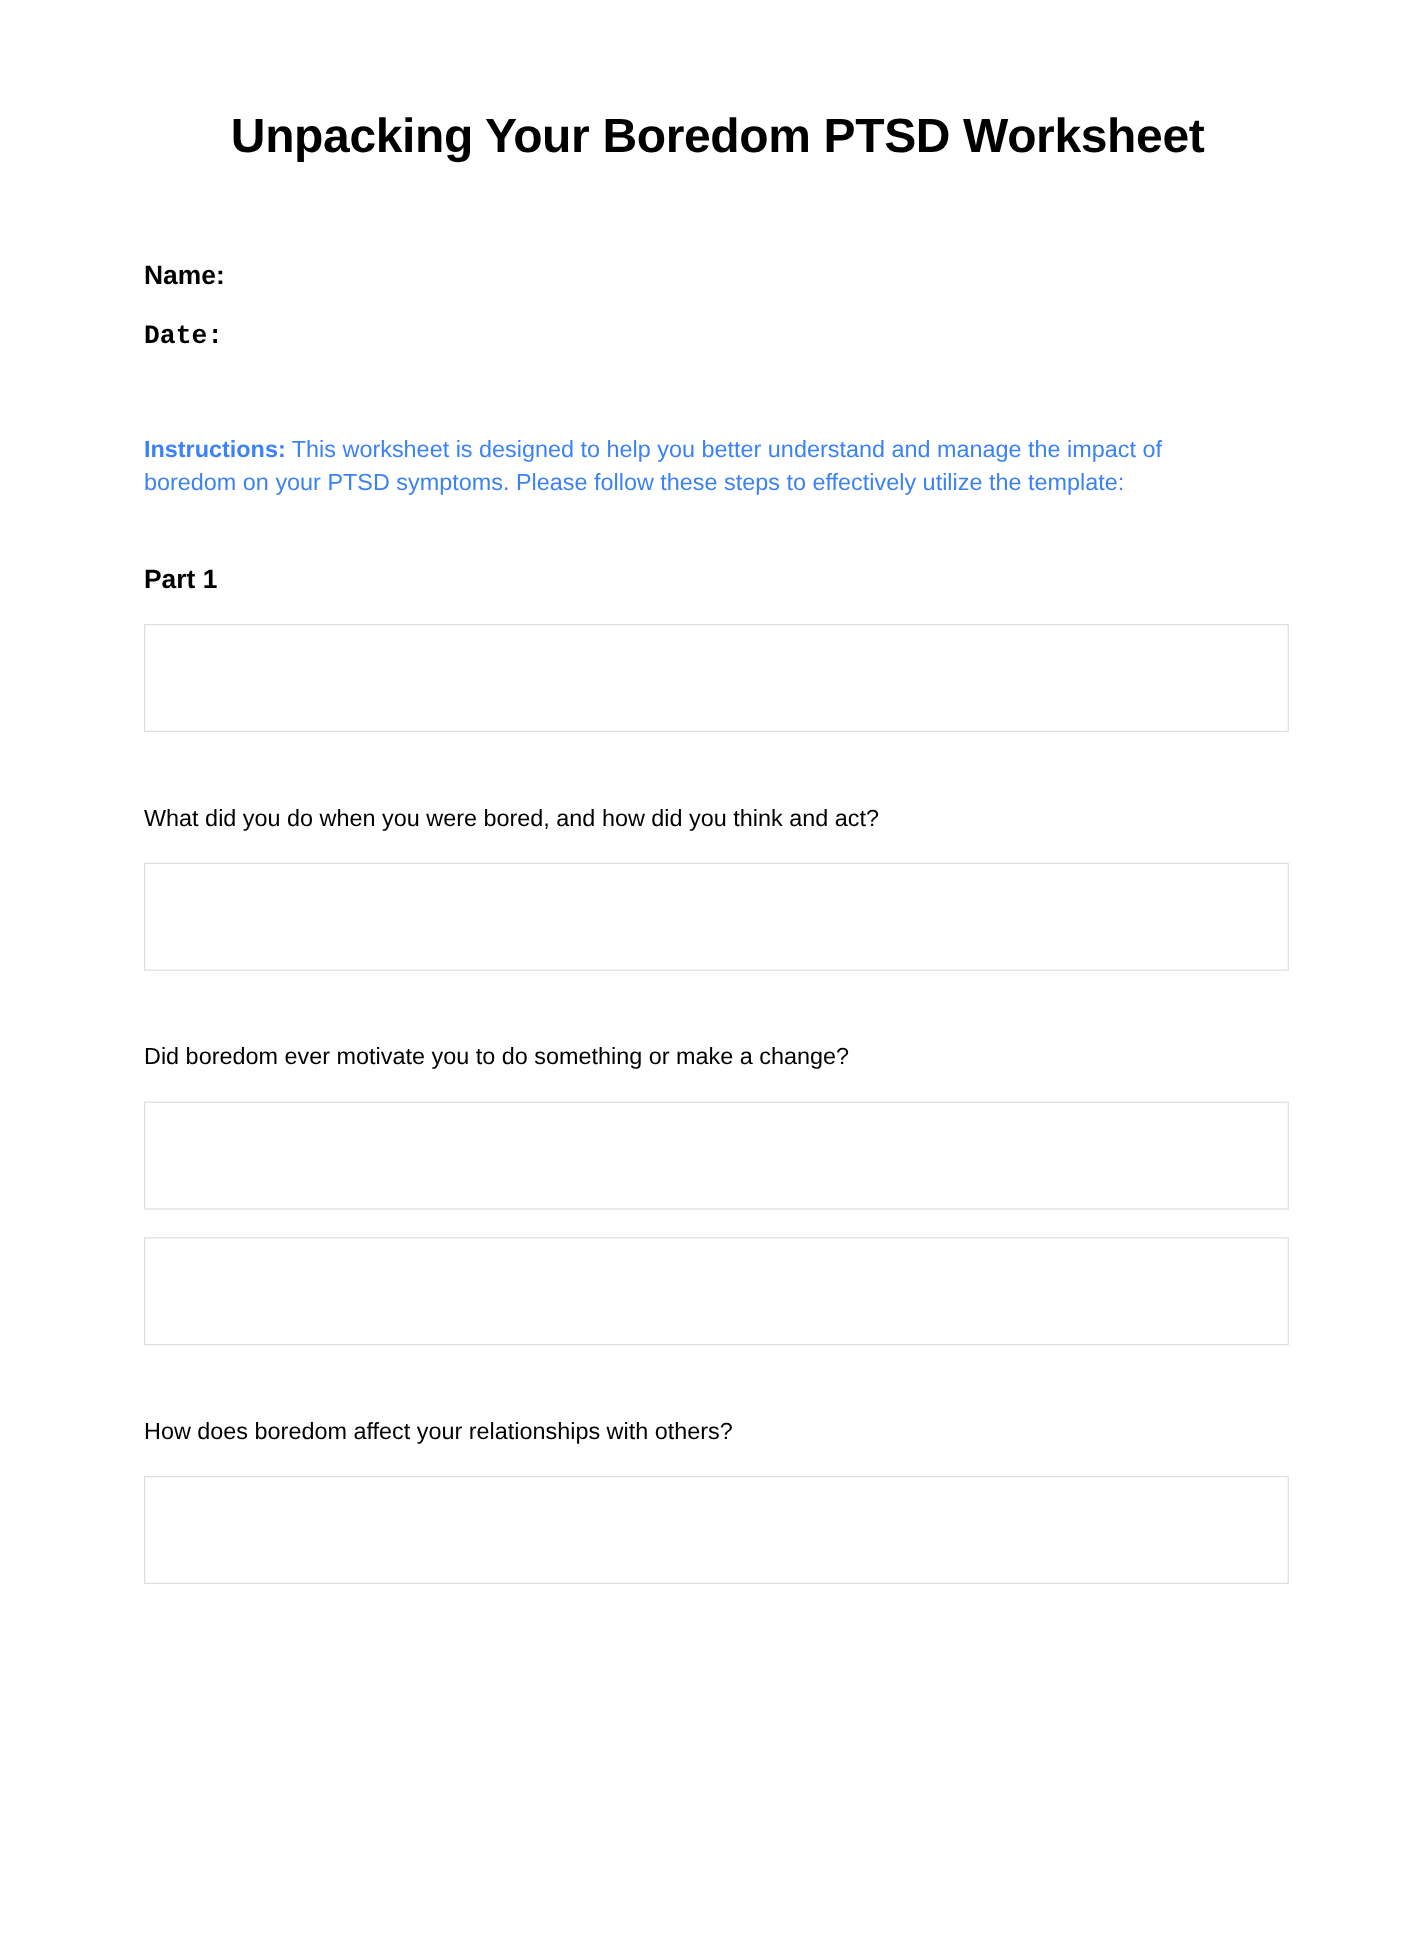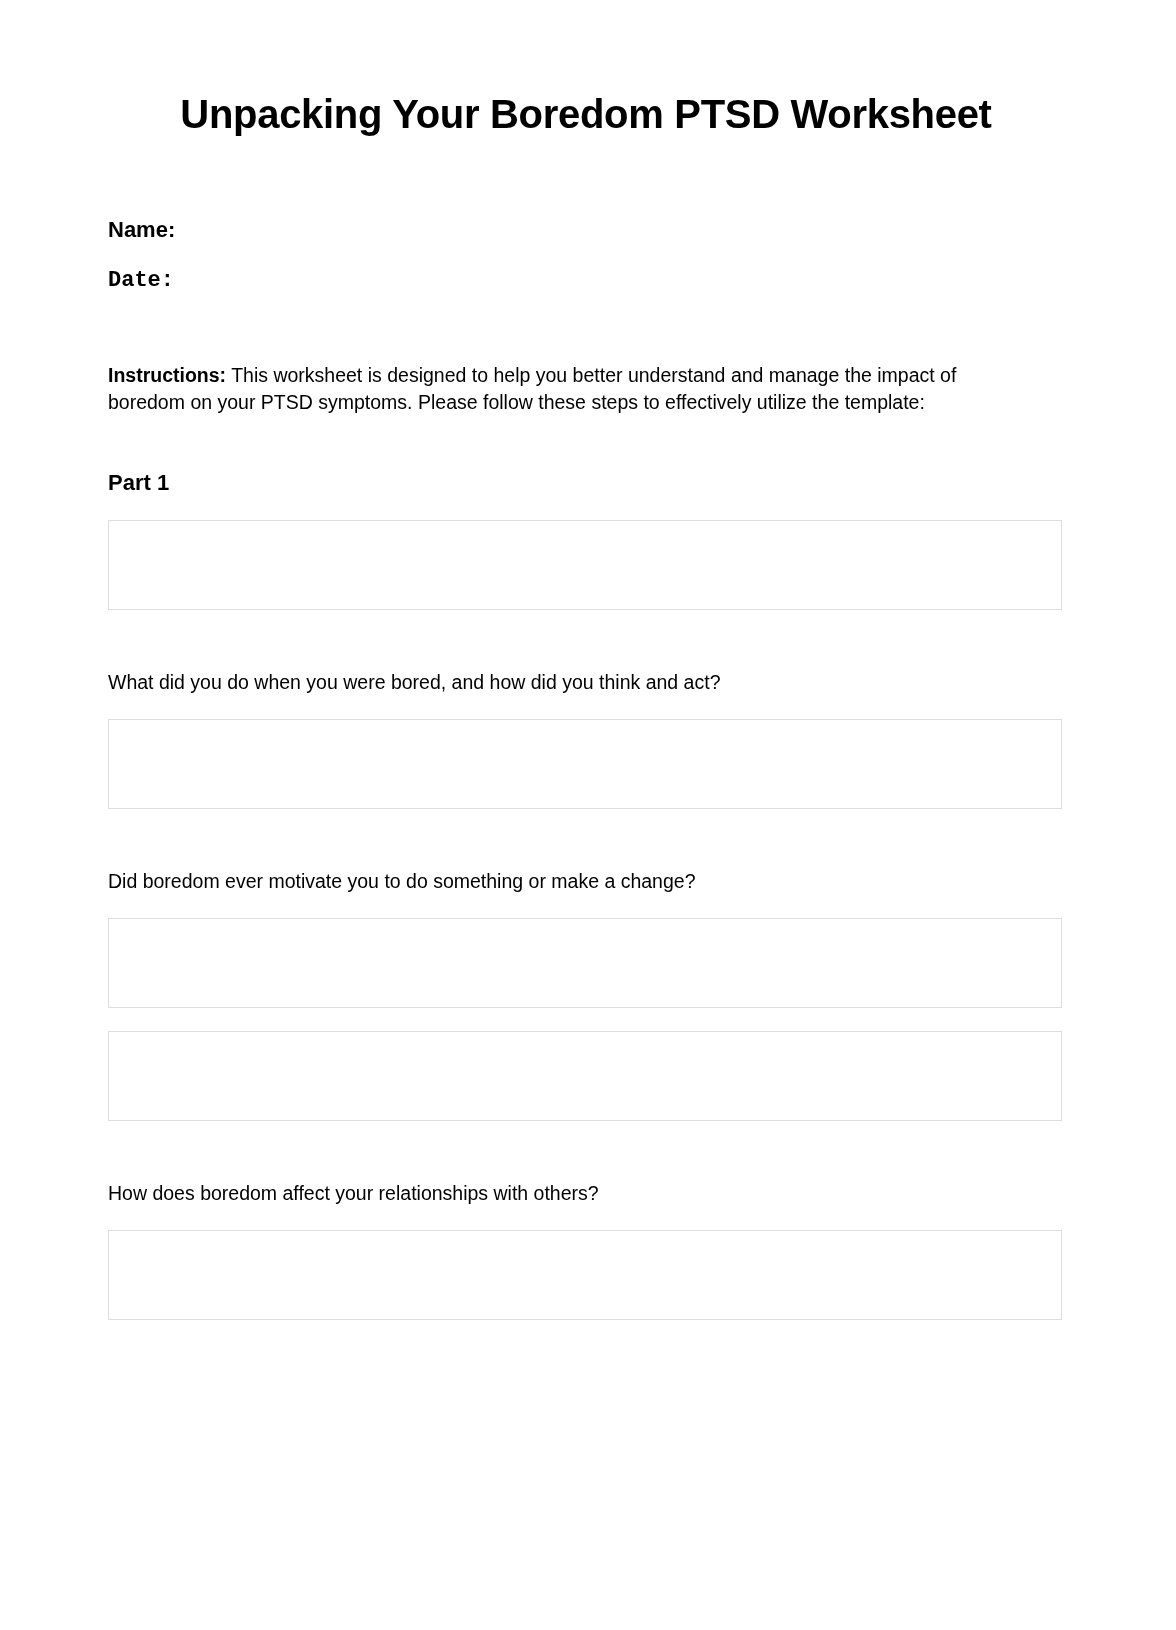--- a/index.html
+++ b/index.html
@@ -16,21 +16,21 @@
     position: relative;
     width: 1176px;
     height: 1630px;
     background: #ffffff;
     margin: 0 auto;
     overflow: hidden;
     box-sizing: border-box;
   }
   .content {
     position: absolute;
-    left: 108px;
+    left: 120px;
     top: 0;
     width: 956px;
   }
   .doc-title {
     font-size: 40px;
     font-weight: bold;
     letter-spacing: -0.3px;
     text-align: center;
     line-height: 1.1;
     margin: 0;
@@ -43,21 +43,21 @@
     line-height: 1.2;
     color: #000;
   }
   .field-name { margin-top: 81px; }
   .field-date { margin-top: 25px; font-family: Liberation Mono, monospace; }
 
   .instructions {
     margin-top: 67px;
     font-size: 19.5px;
     line-height: 1.42;
-    color: #000000;
+    color: #3b82f6;
     max-width: 900px;
   }
   .instructions .lead {
     font-weight: bold;
   }
 
   .part-heading {
     margin-top: 53px;
     font-size: 22px;
     font-weight: bold;

